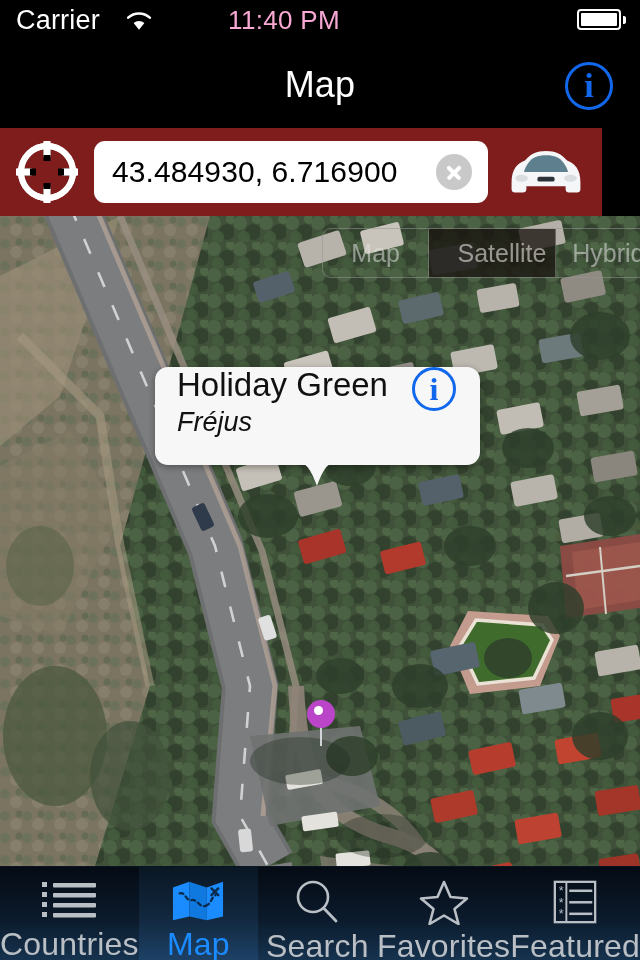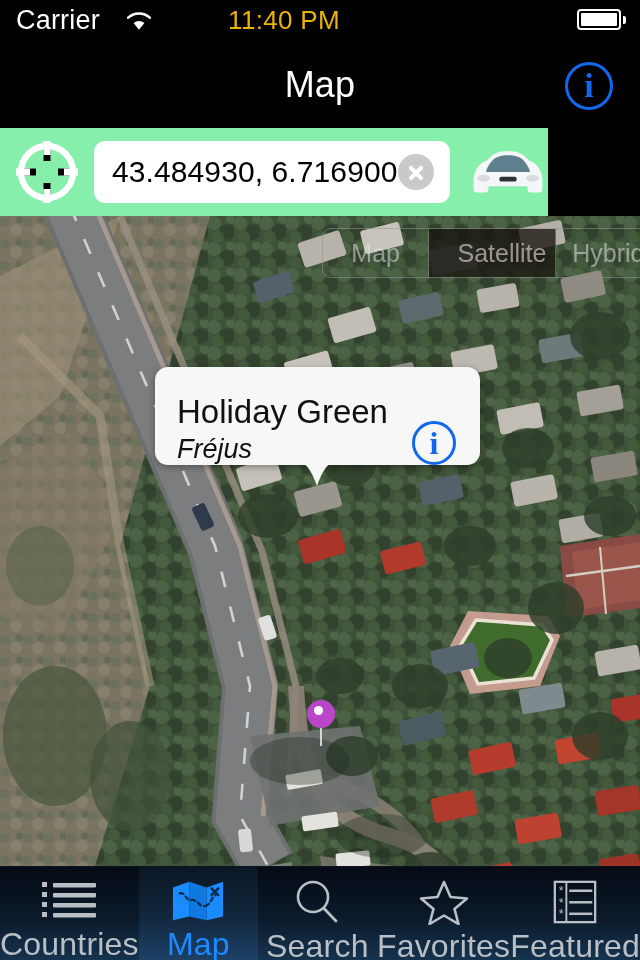--- a/index.html
+++ b/index.html
@@ -11,21 +11,21 @@
   
   #status-bar {
     position:absolute; left:0; top:0; width:640px; height:42px;
     background:#000; color:#fff;
   }
   #status-left { position:absolute; left:16px; top:5px; display:flex; align-items:center; gap:26px; }
   #carrier-label { font-size:27px; letter-spacing:0.2px; color:#fff; }
   .wifi-ico { display:block; width:26px; height:20px; }
   #status-time {
     position:absolute; left:0; top:5px; width:568px; text-align:center;
-    font-size:26px; font-weight:400; color:#eab308; letter-spacing:0.3px;
+    font-size:26px; font-weight:400; color:#f9a8d4; letter-spacing:0.3px;
   }
   #status-right { position:absolute; right:14px; top:9px; display:flex; align-items:center; }
   .batt-body { width:44px; height:21px; border:2px solid #fff; border-radius:4px; padding:2px; }
   .batt-fill { height:100%; background:#fff; border-radius:1px; }
   .batt-cap { width:3px; height:8px; background:#fff; border-radius:0 2px 2px 0; margin-left:2px; }
 
   
   #nav-bar {
     position:absolute; left:0; top:42px; width:640px; height:86px;
     background:#000;
@@ -37,22 +37,22 @@
   }
   #nav-info-button {
     position:absolute; right:27px; top:20px;
     width:48px; height:48px; border-radius:50%;
     border:3px solid #1268ec; display:flex; align-items:center; justify-content:center;
   }
   #nav-info-button .gl { font-family:"Liberation Serif", serif; font-size:34px; color:#1268ec; font-weight:700; line-height:1; margin-top:-1px;}
 
   
   #search-bar {
-    position:absolute; left:0; top:128px; width:548px; height:88px;
-    background:#86efac; display:flex; align-items:center;
+    position:absolute; left:0; top:128px; width:602px; height:88px;
+    background:#7f1d1d; display:flex; align-items:center;
   }
   #locate-button {
     position:relative; width:66px; height:66px; margin-left:14px; flex:0 0 auto;
   }
   #search-field-wrap {
     position:relative; flex:1 1 auto; height:62px; margin:0 12px 0 14px;
     background:#fff; border-radius:11px; display:flex; align-items:center;
   }
   #search-input-text {
     flex:1 1 auto; padding-left:18px; font-size:30px; color:#000;
@@ -89,21 +89,21 @@
     border-right:1.5px solid rgba(150,150,150,0.5);
   }
   .seg:last-child { border-right:none; }
   .seg.selected { background:rgba(25,20,15,0.78); color:rgba(200,195,190,0.72);padding-left:20px; }
 
   
   #callout {
     position:absolute; left:155px; top:367px; width:325px; height:98px;
     background:#f7f7f7; border-radius:13px; z-index:8;
     box-shadow:0 2px 7px rgba(0,0,0,0.35);
-    display:flex; align-items:flex-end;
+    display:flex; align-items:flex-start;
   }
   #callout-arrow {
     position:absolute; left:294px; top:462px; width:46px; height:26px; z-index:8;
   }
   #callout-texts { padding-left:22px; flex:1 1 auto; overflow:hidden; }
   #callout-title { font-size:33px; color:#111; line-height:1.12; white-space:nowrap; }
   #callout-subtitle { font-size:27px; color:#111; line-height:1.2; margin-top:2px; white-space:nowrap;font-style:italic; }
   #callout-info-button {
     flex:0 0 auto; width:44px; height:44px; border-radius:50%;
     border:3px solid #1268ec; margin-right:24px;

